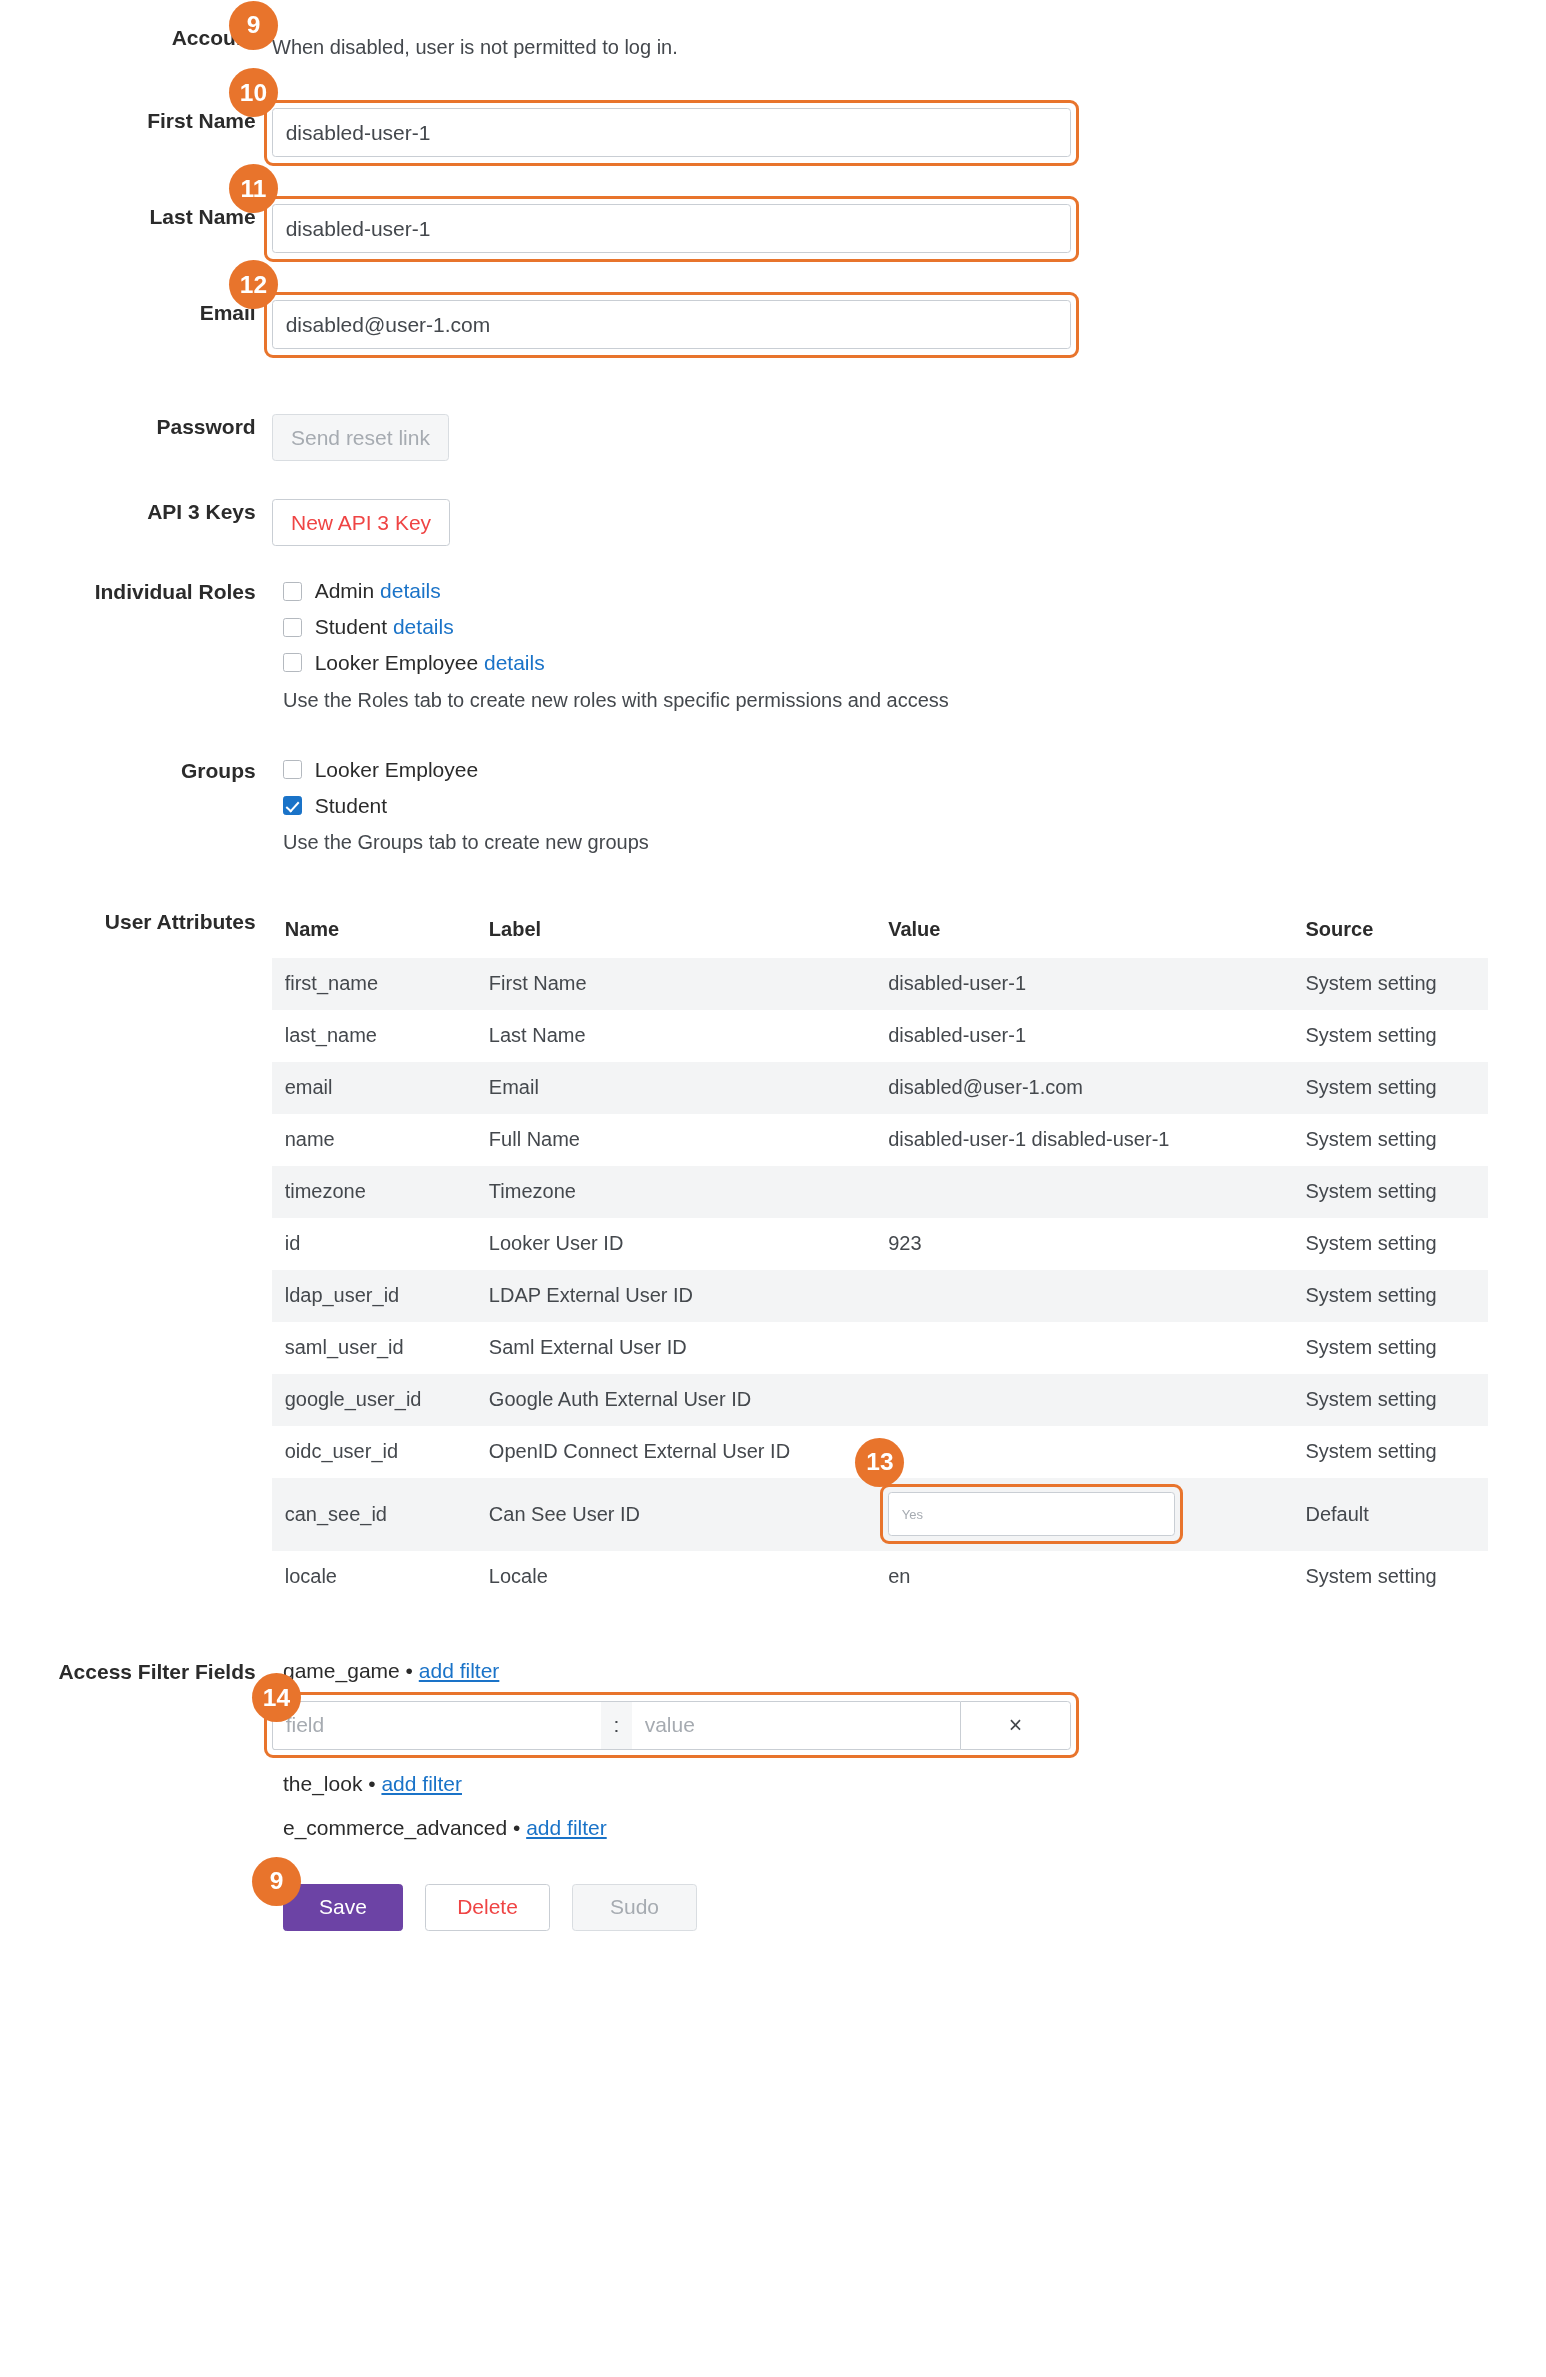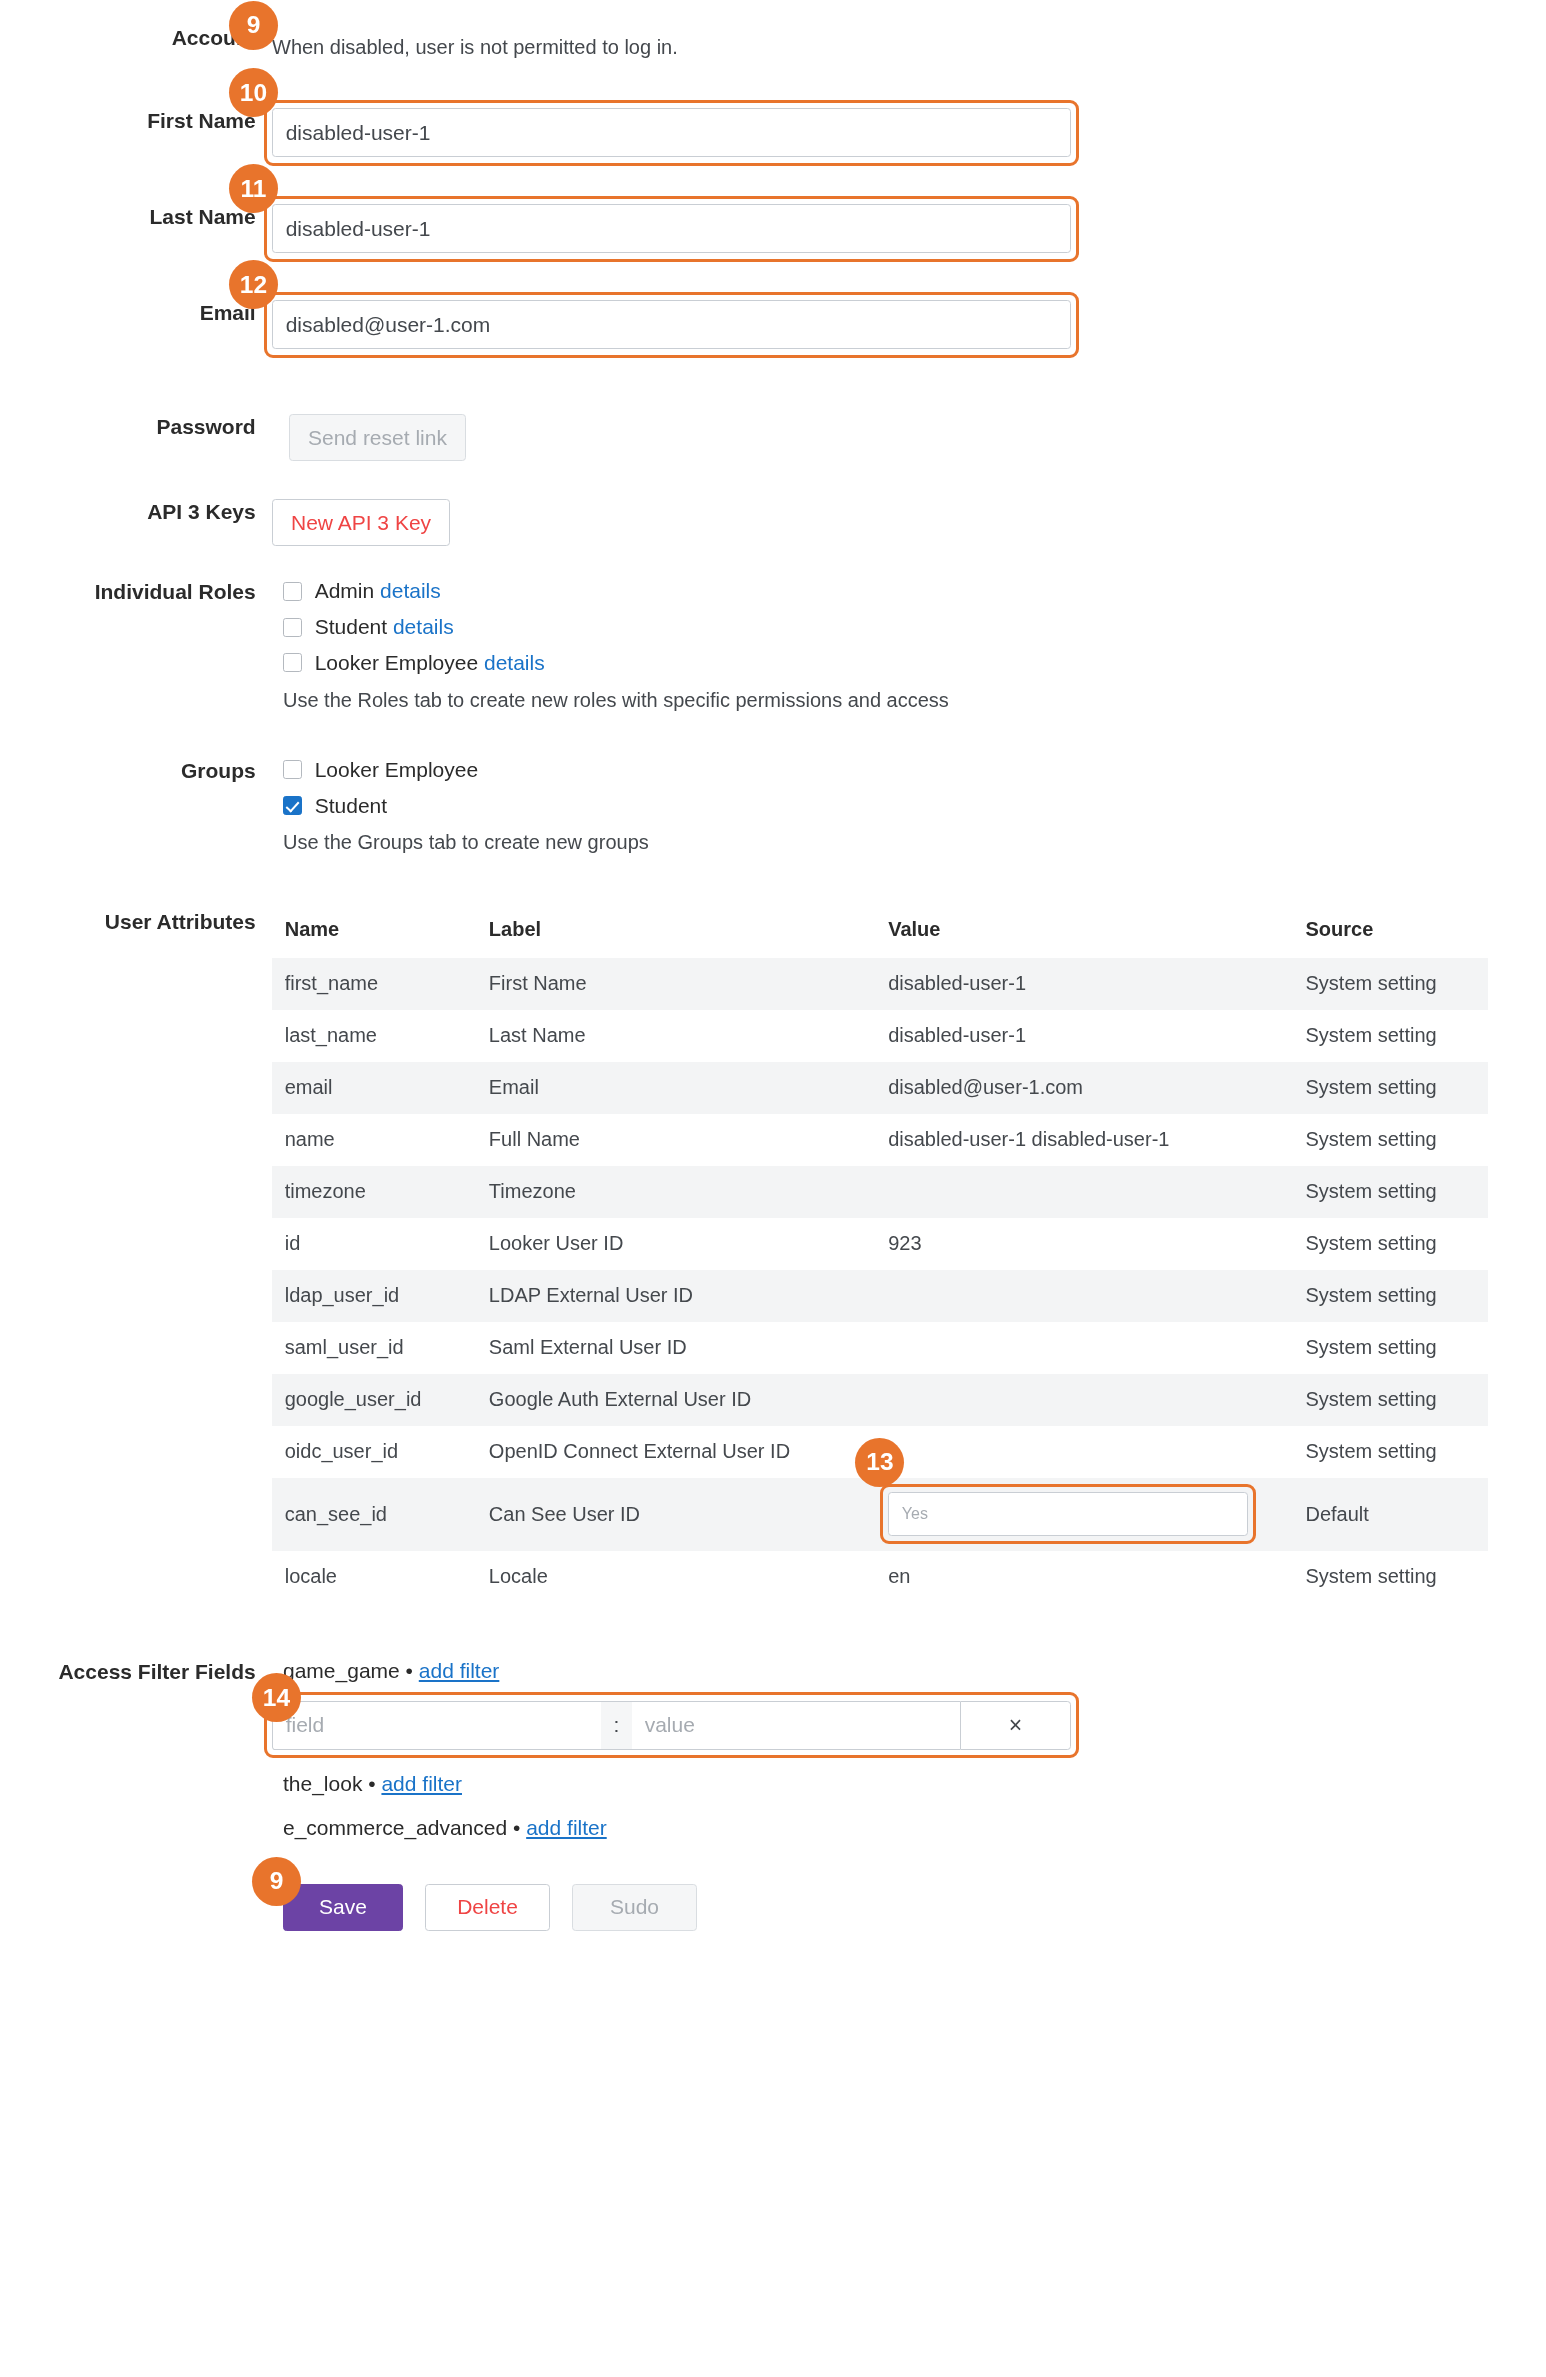--- a/index.html
+++ b/index.html
@@ -250,30 +250,30 @@
     border: 0.9px solid #c9ced4;
     border-radius: 0 3.6px 3.6px 0;
     background: #fff;
     display: flex;
     align-items: center;
     justify-content: center;
     color: #44484d;
     font-size: 23px;
   }
   .inline-val-input {
-    width: 360px;
+    width: 287px;
     height: 44px;
     border: 0.9px solid #c9ced4;
     border-radius: 3.6px;
     background: #fff;
     display: flex;
     align-items: center;
     padding: 0 12.7px;
     color: #a6abb1;
-    font-size: 16px;
+    font-size: 13px;
   }
   .italic { font-style: italic; }
 </style>
 </head>
 <body>
 
 <div class="page">
 
   <div class="row" style="margin-top:25.4px;">
     <div class="label-col">Account</div>
@@ -306,21 +306,21 @@
   <div class="row" style="margin-top:47px;">
     <div class="label-col">Email</div>
     <div class="field-col">
       <div class="ring">
         <div class="text-input">disabled@user-1.com</div>
       </div>
       <div class="badge" style="left:-43px; top:-40px;">12</div>
     </div>
   </div>
 
-  <div class="row" style="margin-top:65px;gap:17px;">
+  <div class="row" style="margin-top:65px;">
     <div class="label-col">Password</div>
     <div class="field-col">
       <div class="btn disabled">Send reset link</div>
     </div>
   </div>
 
   <div class="row" style="margin-top:38px;justify-content:center;">
     <div class="label-col">API 3 Keys</div>
     <div class="field-col">
       <div class="btn">New API 3 Key</div>

